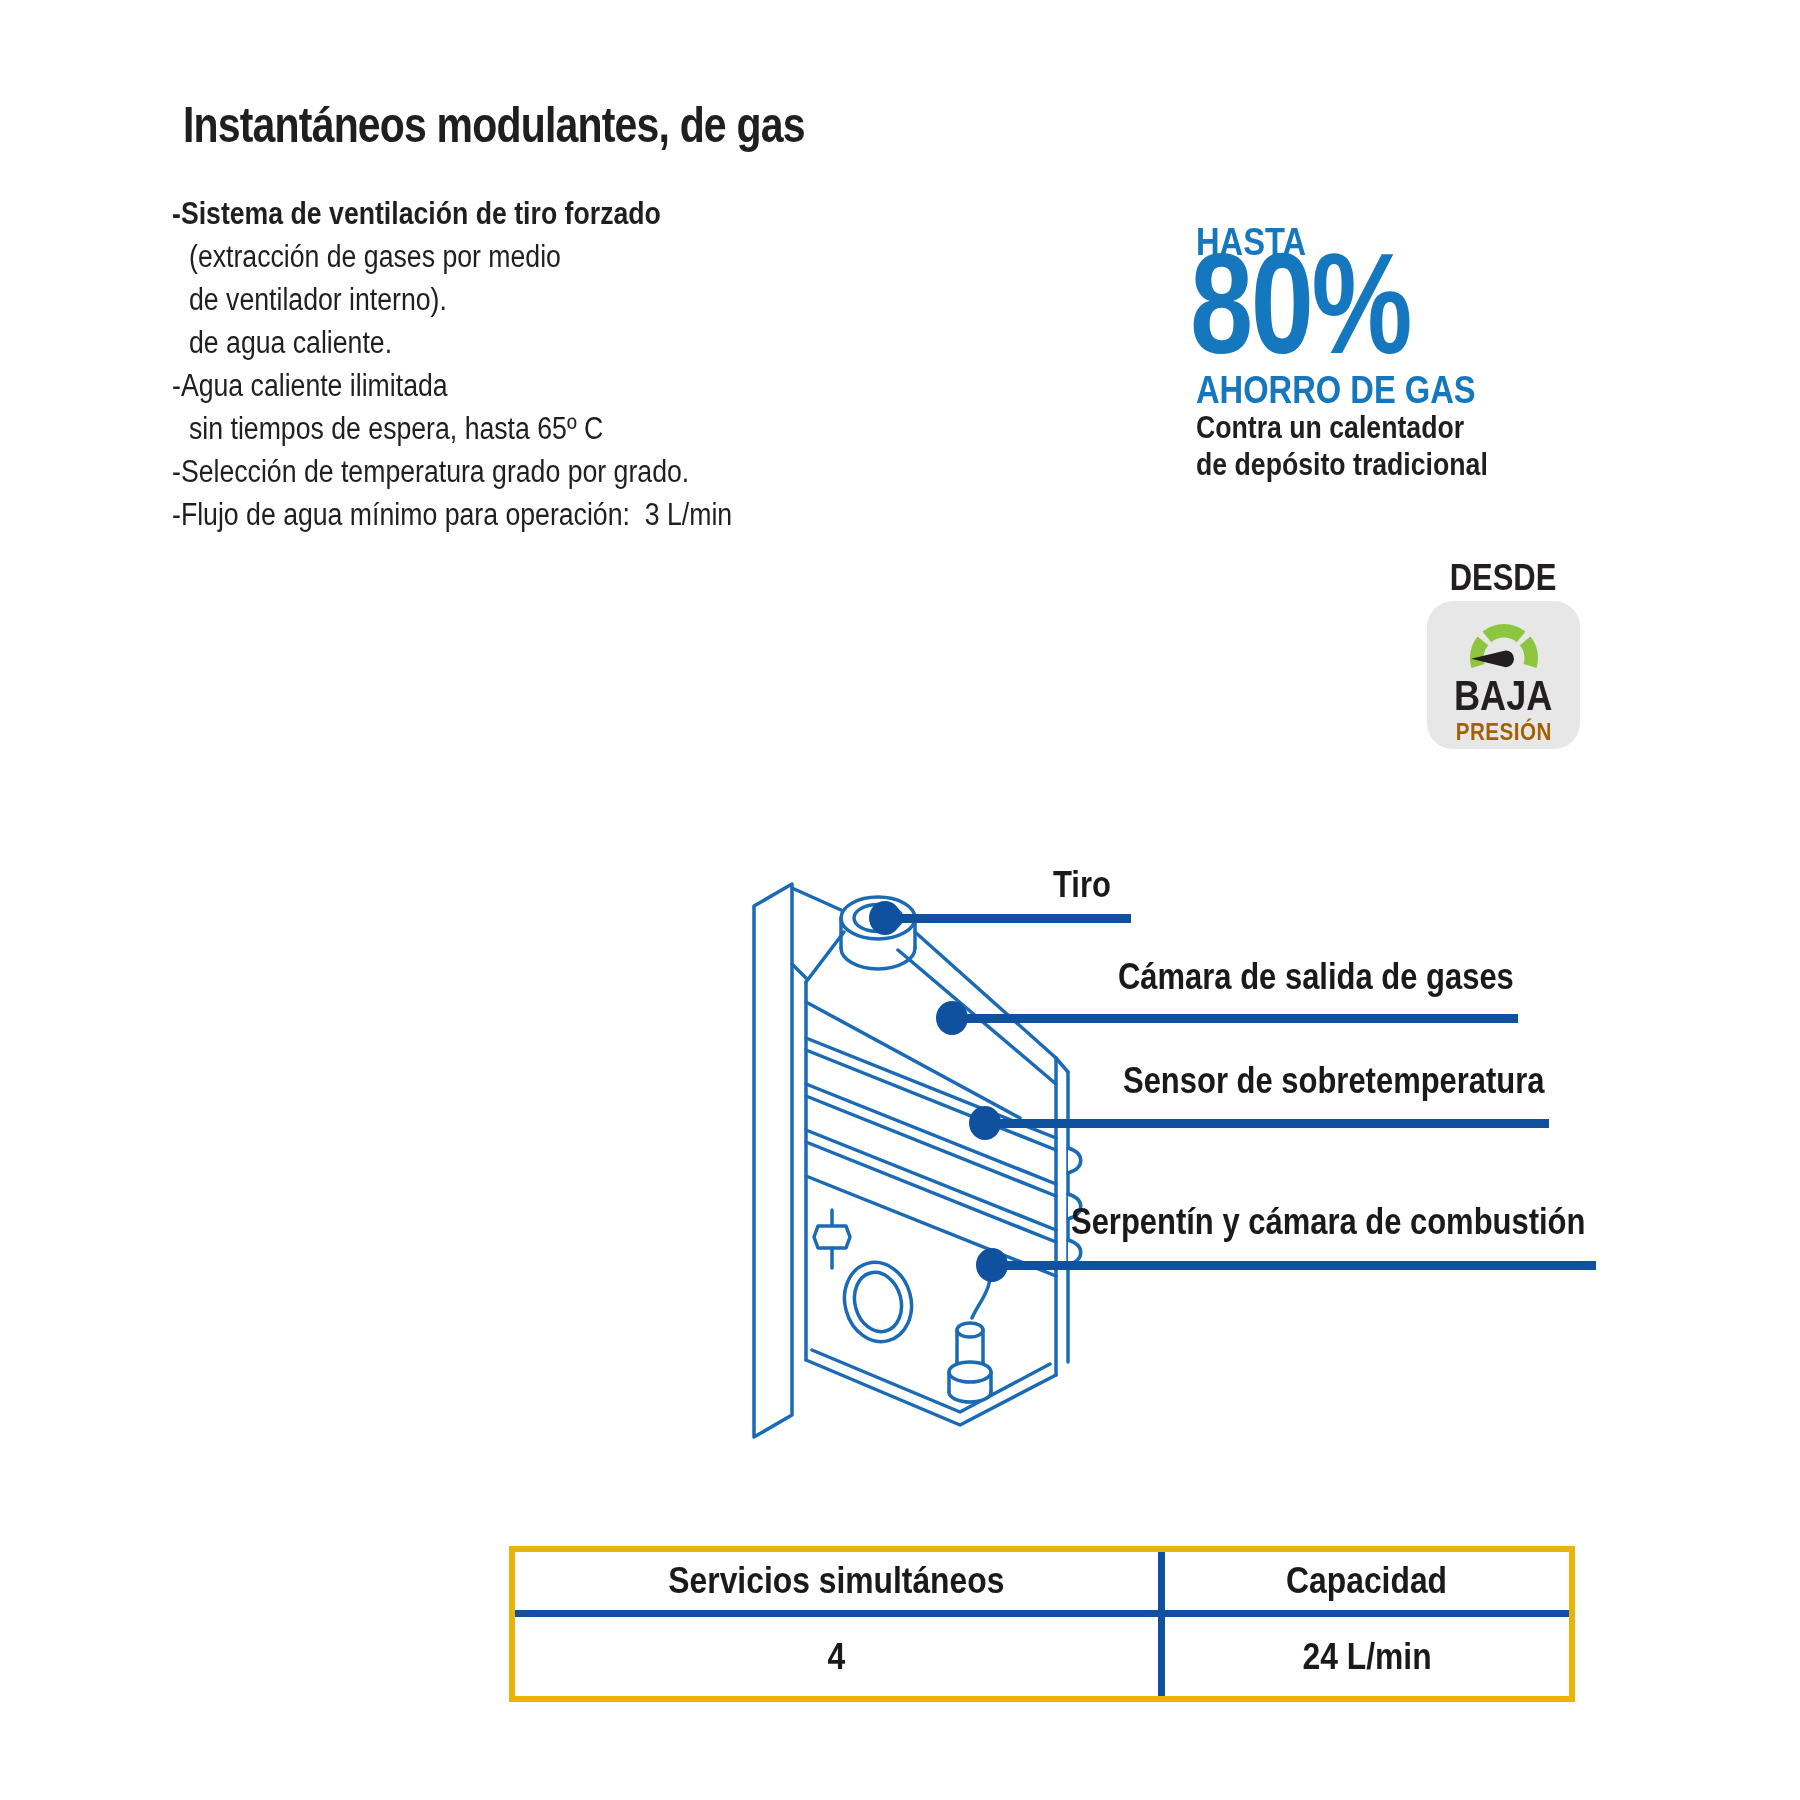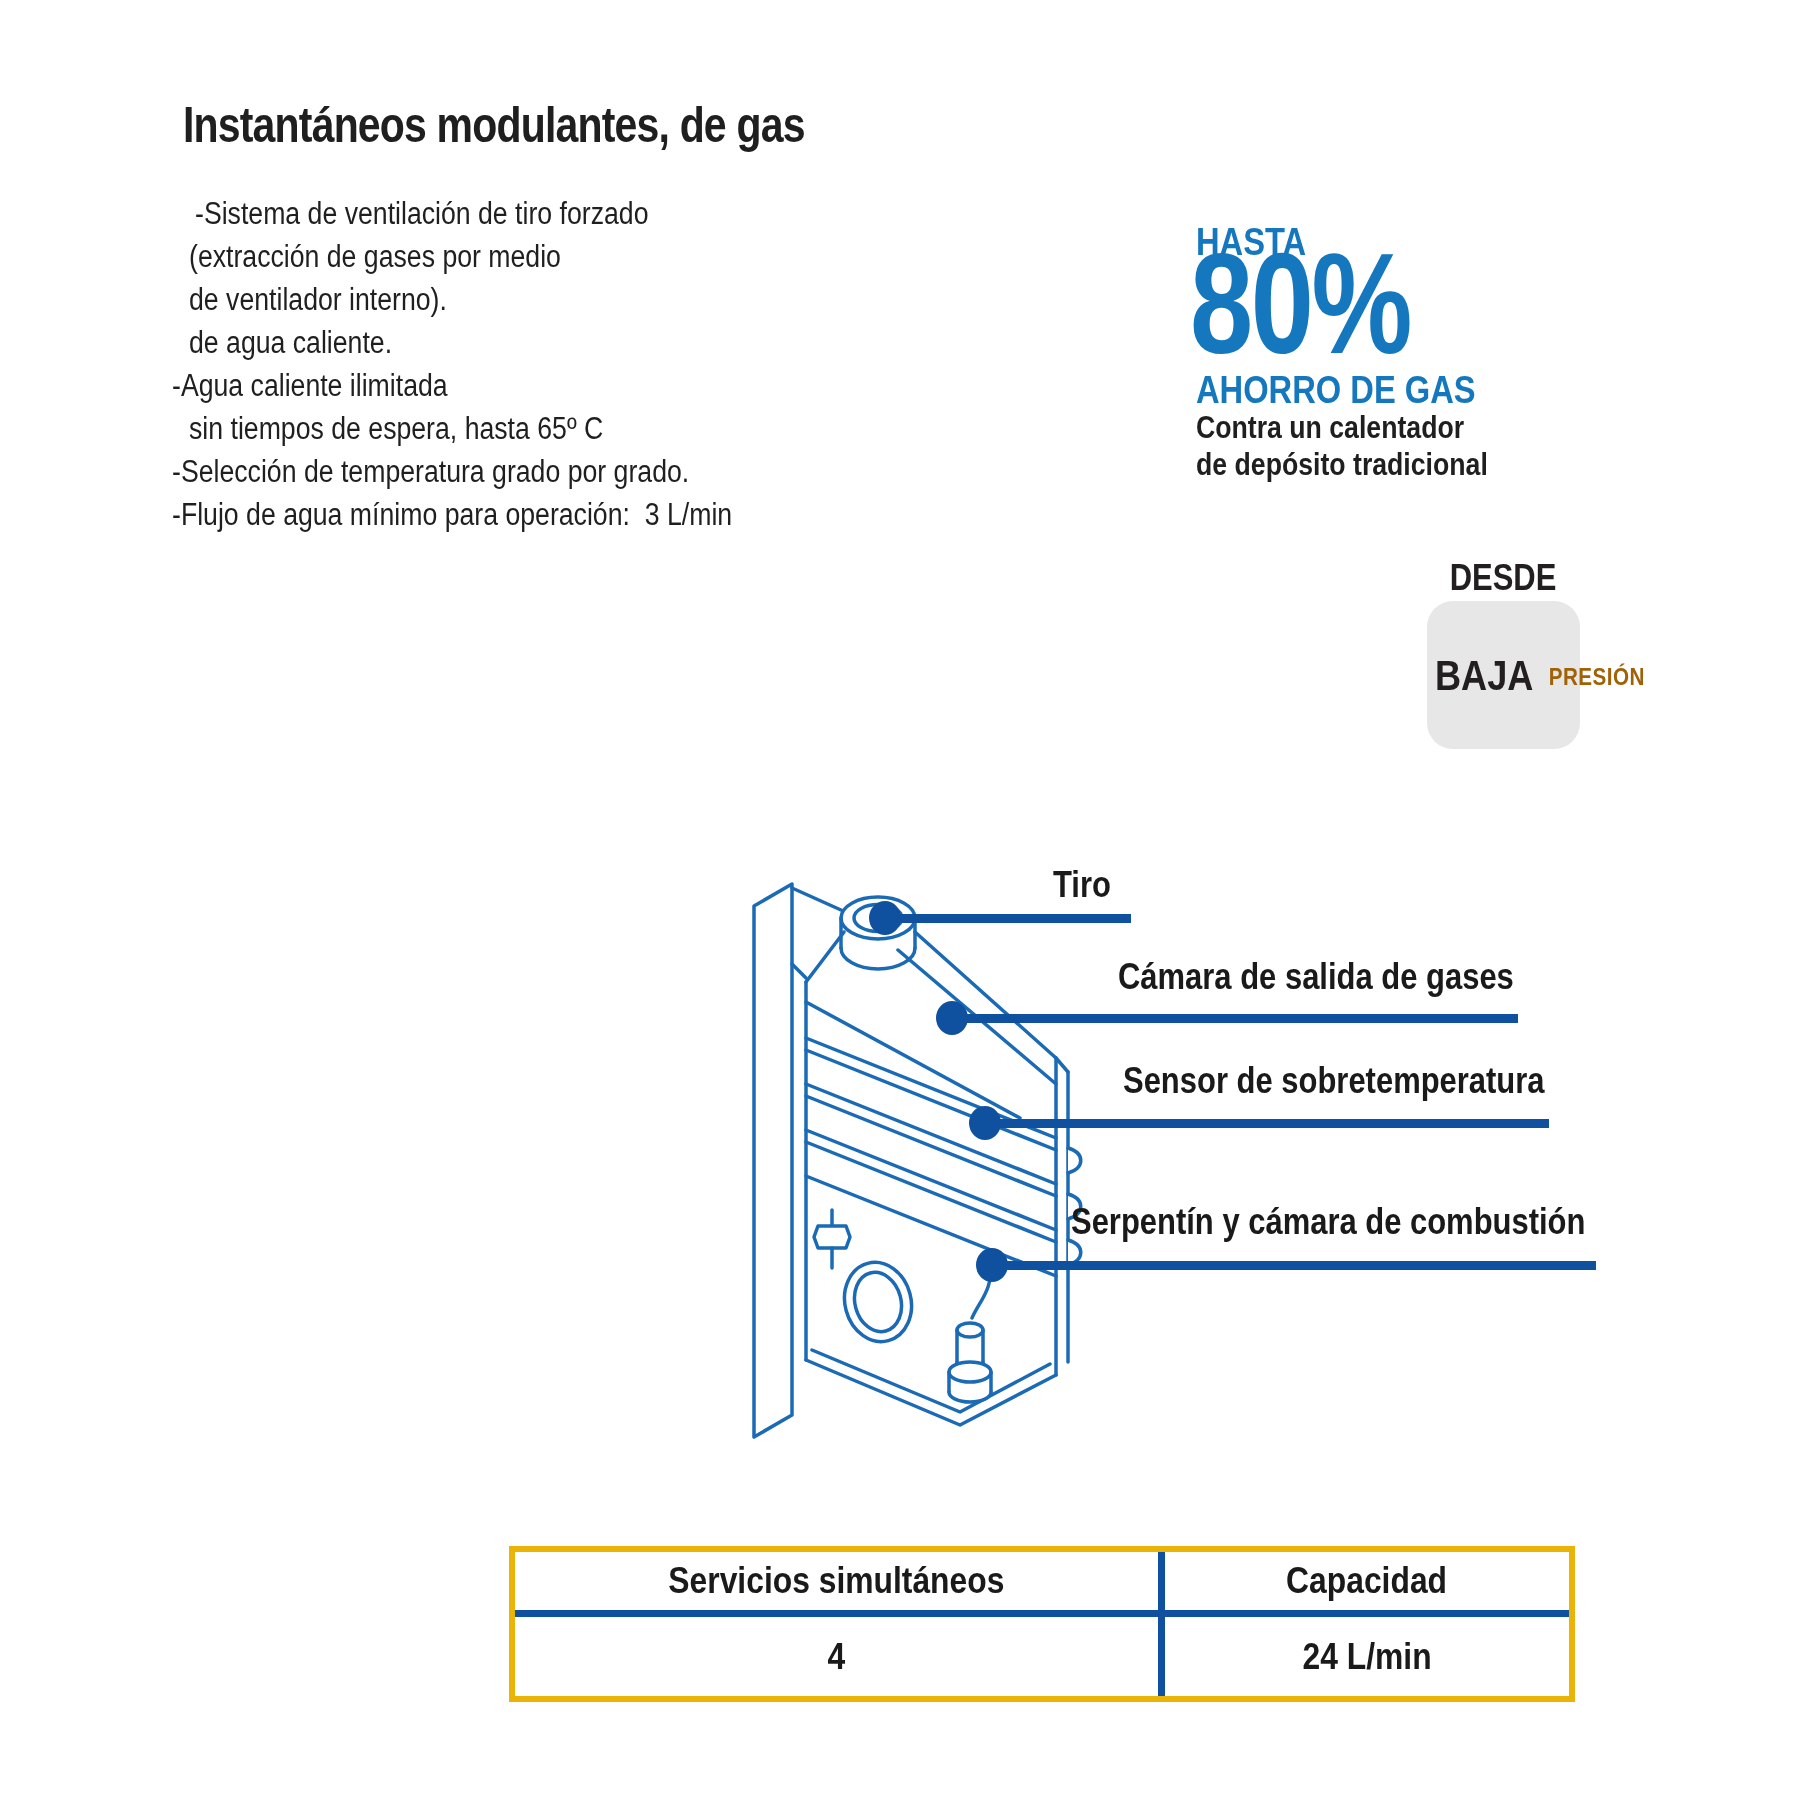--- a/index.html
+++ b/index.html
@@ -9,34 +9,34 @@
   }
   
   .cx{display:inline-block;transform:scaleX(.86);transform-origin:0 50%;white-space:pre;}
   .cxc{display:inline-block;transform:scaleX(.86);transform-origin:50% 50%;white-space:pre;}
 
   .title{position:absolute;left:183px;top:96px;font-size:50px;font-weight:700;letter-spacing:-1px;}
   .title .cx{transform:scaleX(.82);}
 
   .features{position:absolute;left:172px;top:192px;font-size:31px;line-height:43px;}
   .feat-line{height:43px;}
-  .feat-line.bold{font-weight:400;margin-left:23px;}
+  .feat-line.bold{font-weight:700;}
   .feat-line.indent{padding-left:17px;}
 
   
   .sv-hasta{position:absolute;left:1196px;top:221px;font-size:38px;font-weight:700;color:#1577BD;}
   .sv-pct{position:absolute;left:1190px;top:247px;font-size:142px;line-height:.8;font-weight:700;color:#1577BD;letter-spacing:-3px;}
   .sv-pct .cx{transform:scaleX(.80);}
   .sv-ahorro{position:absolute;left:1196px;top:369px;font-size:38px;font-weight:700;color:#1577BD;}
   .sv-contra{position:absolute;left:1196px;top:409px;font-size:31px;line-height:37px;font-weight:700;}
 
   
   .desde{position:absolute;left:1418px;top:557px;width:170px;text-align:center;font-size:36px;font-weight:700;color:#231F20;}
   .pbadge{position:absolute;left:1427px;top:601px;width:153px;height:148px;border-radius:26px;background:#E7E7E7;
-          display:flex;flex-direction:row;align-items:center;}
+          display:flex;flex-direction:column;align-items:center;}
   .pbadge svg{margin-top:9px;}
   .pb-l1{font-size:42px;line-height:42px;font-weight:700;color:#231F20;margin-top:1px;}
   .pb-l2{font-size:24px;line-height:24px;font-weight:700;color:#a16207;margin-top:3px;letter-spacing:.5px;}
 
   
   .heater{position:absolute;left:720px;top:860px;width:440px;height:610px;}
 
   
   .co-label{position:absolute;font-size:36px;font-weight:700;color:#1a1a1a;}
   .co-line{position:absolute;height:9px;background:#10519F;}

